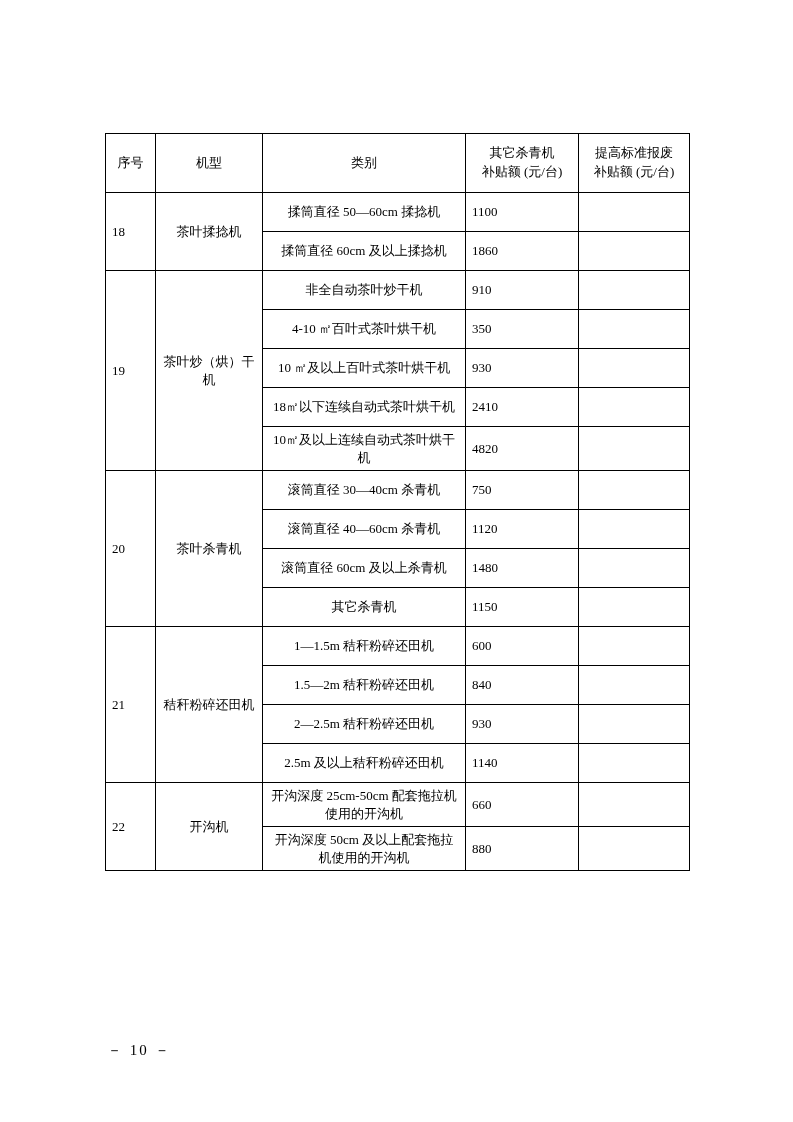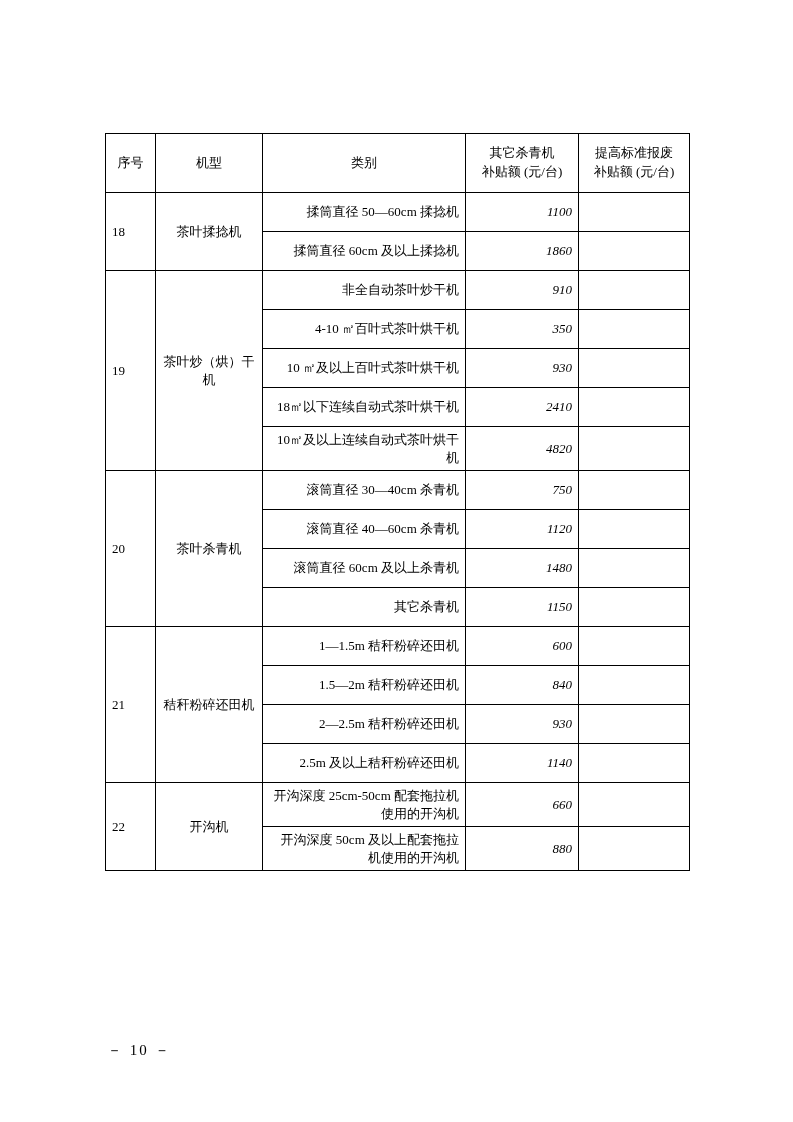--- a/index.html
+++ b/index.html
@@ -58,28 +58,27 @@
   }
   td.seq {
     font-size: 13.5px;
     font-family: "Liberation Serif", serif;
   }
   td.model {
     text-align: center;
     font-size: 13.5px;
   }
   td.cat {
-    text-align: right;
+    text-align: center;
     font-size: 13px;
     padding-left: 8px;
   }
   td.amount {
-    text-align: right;
-    font-size: 13.5px;
-    font-style: italic;
+    text-align: left;
+    font-size: 13.5px;
   }
   td.high {
     text-align: center;
   }
   tbody tr td {
     height: 30px;
   }
   .footer {
     position: absolute;
     left: 105px;

